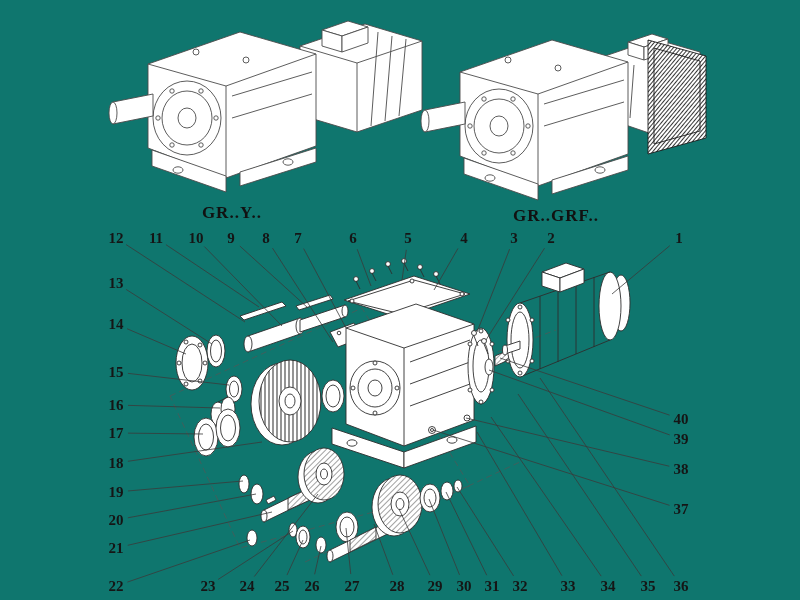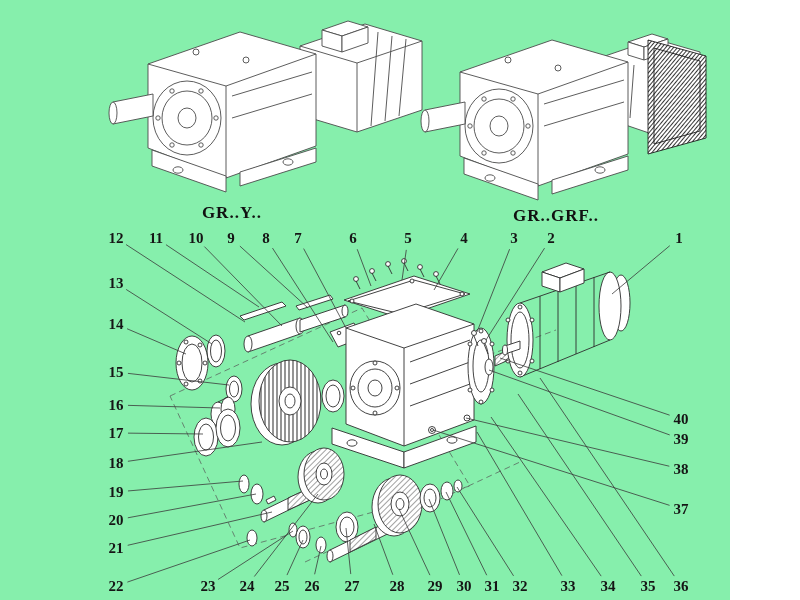--- a/index.html
+++ b/index.html
@@ -1,20 +1,20 @@
 <!DOCTYPE html>
 <html><head>
 <meta charset="utf-8">
 <style>
   * { box-sizing: border-box; }
   html, body { margin: 0; padding: 0; background: #ffffff; }
   .page {
-    width: 730px; height: 600px;
+    width: 800px; height: 600px;
     position: relative;
-    background: #86efac;
+    background: #0f766e;
     font-family: "Liberation Serif", serif;
     overflow: hidden;
   }
   svg { display: block; }
   .variant-label {
     font-family: "Liberation Serif", serif;
     font-size: 17px;
     font-weight: 700;
     letter-spacing: 1px;
     fill: #111111;

